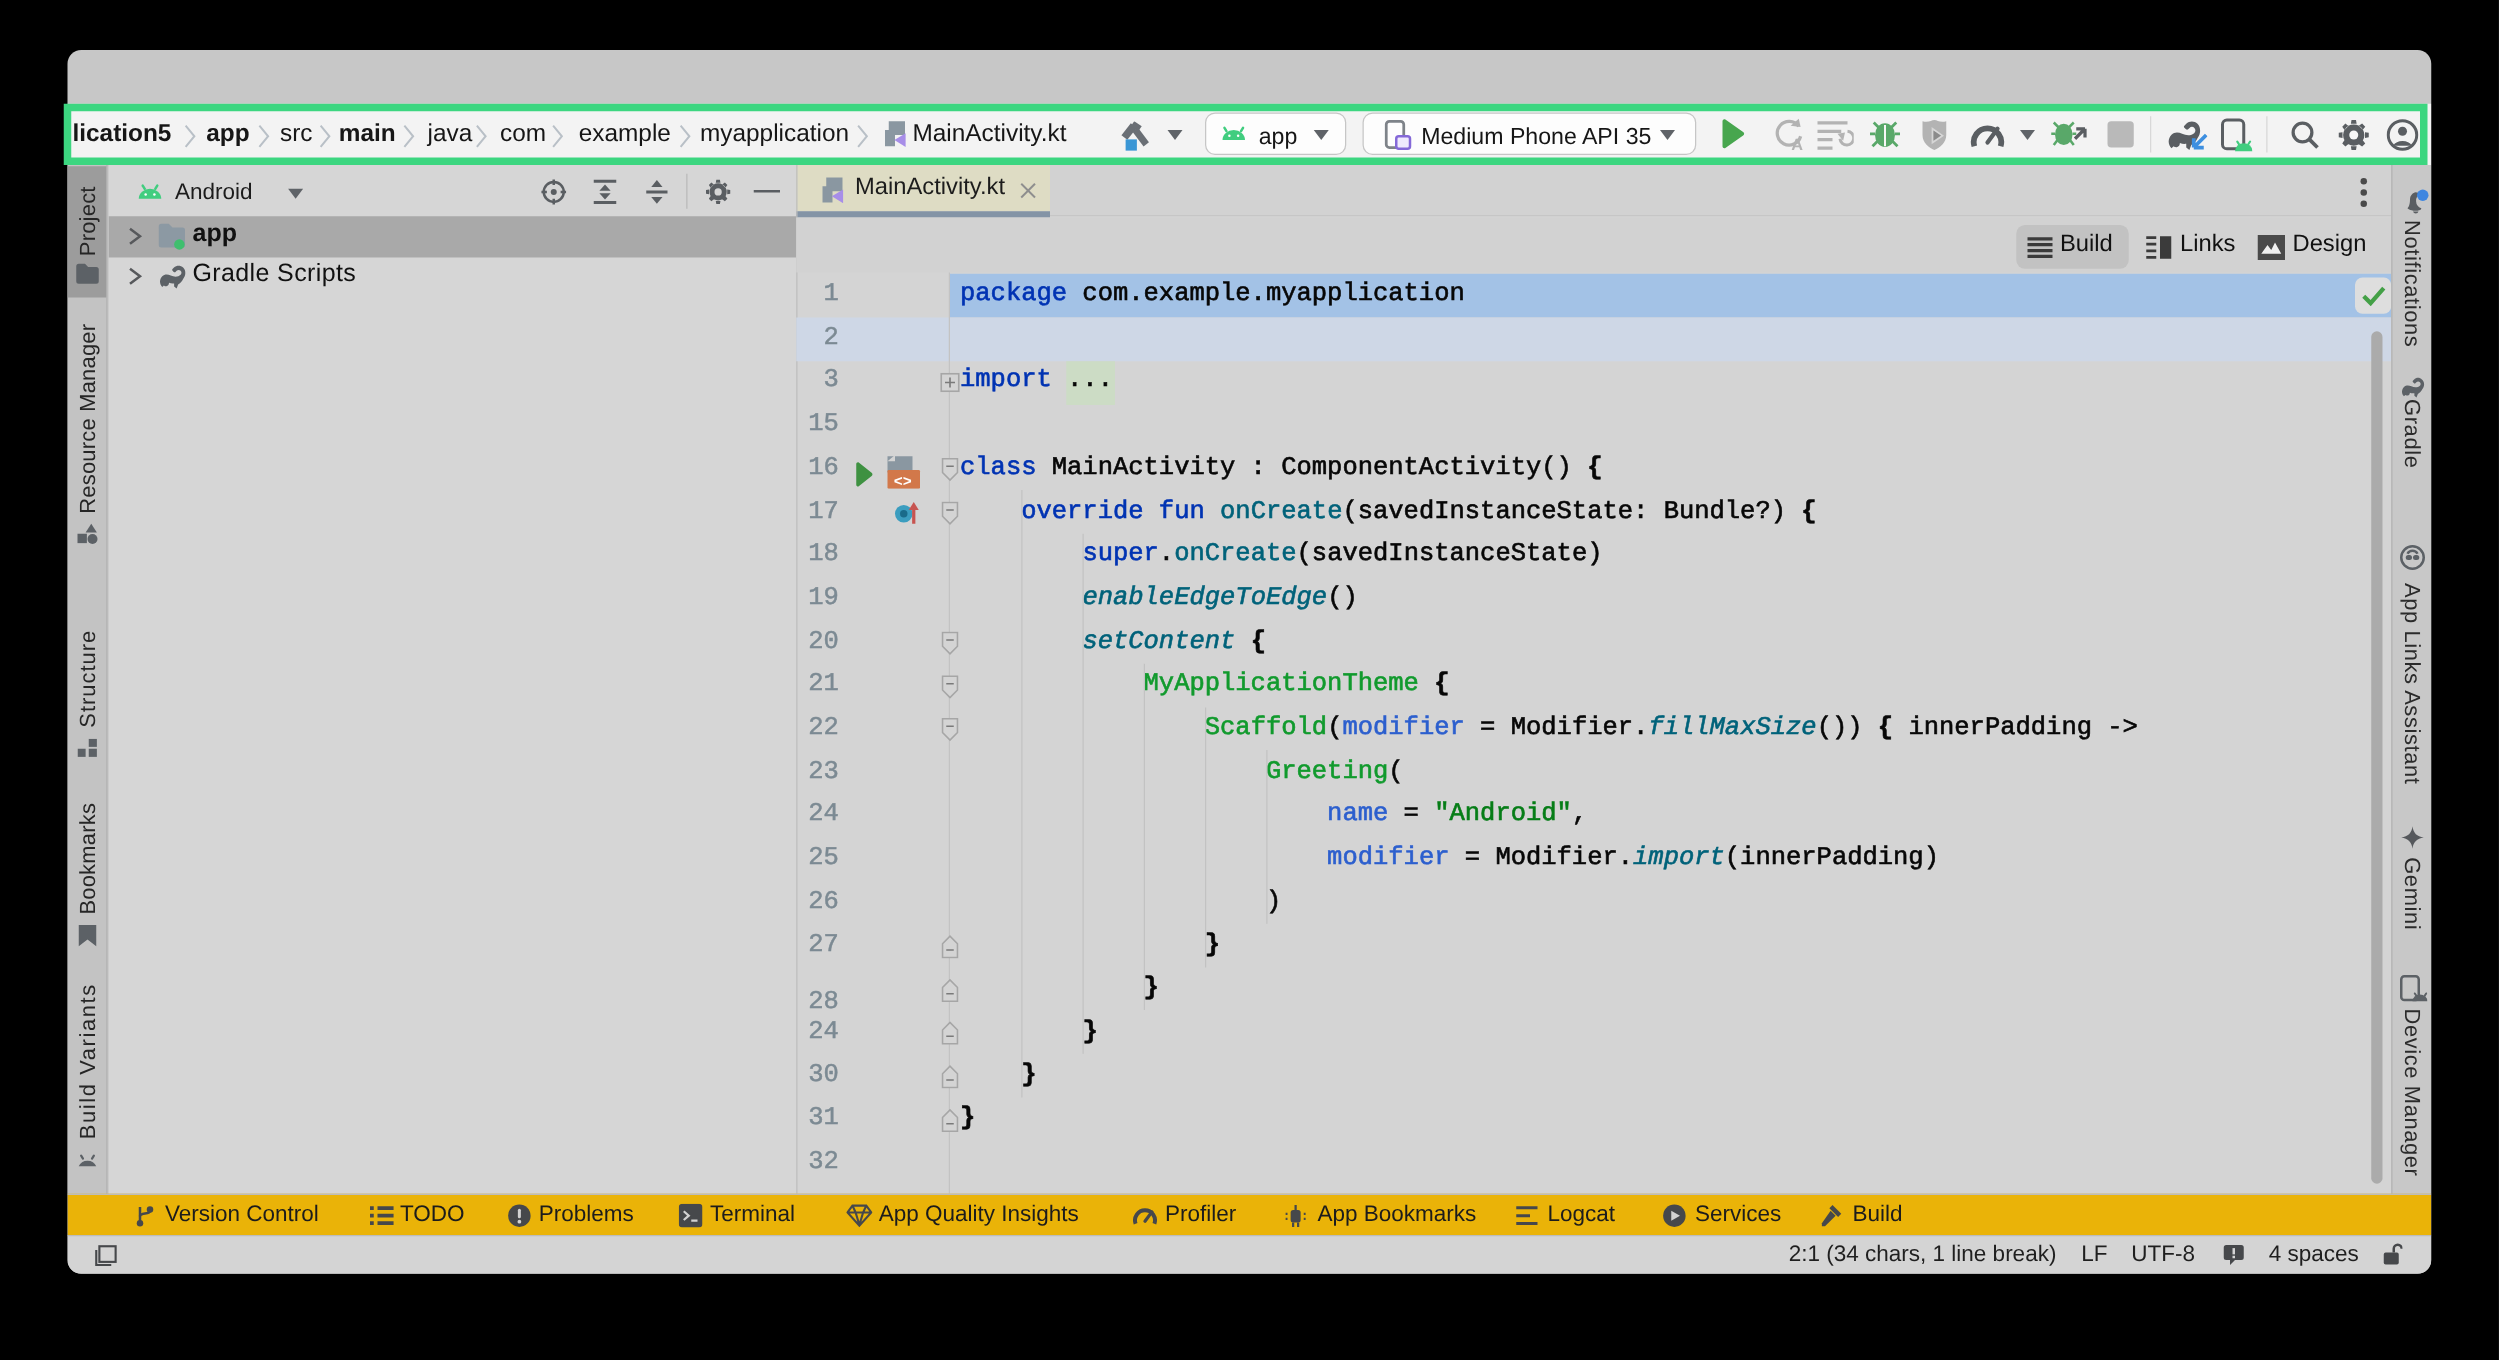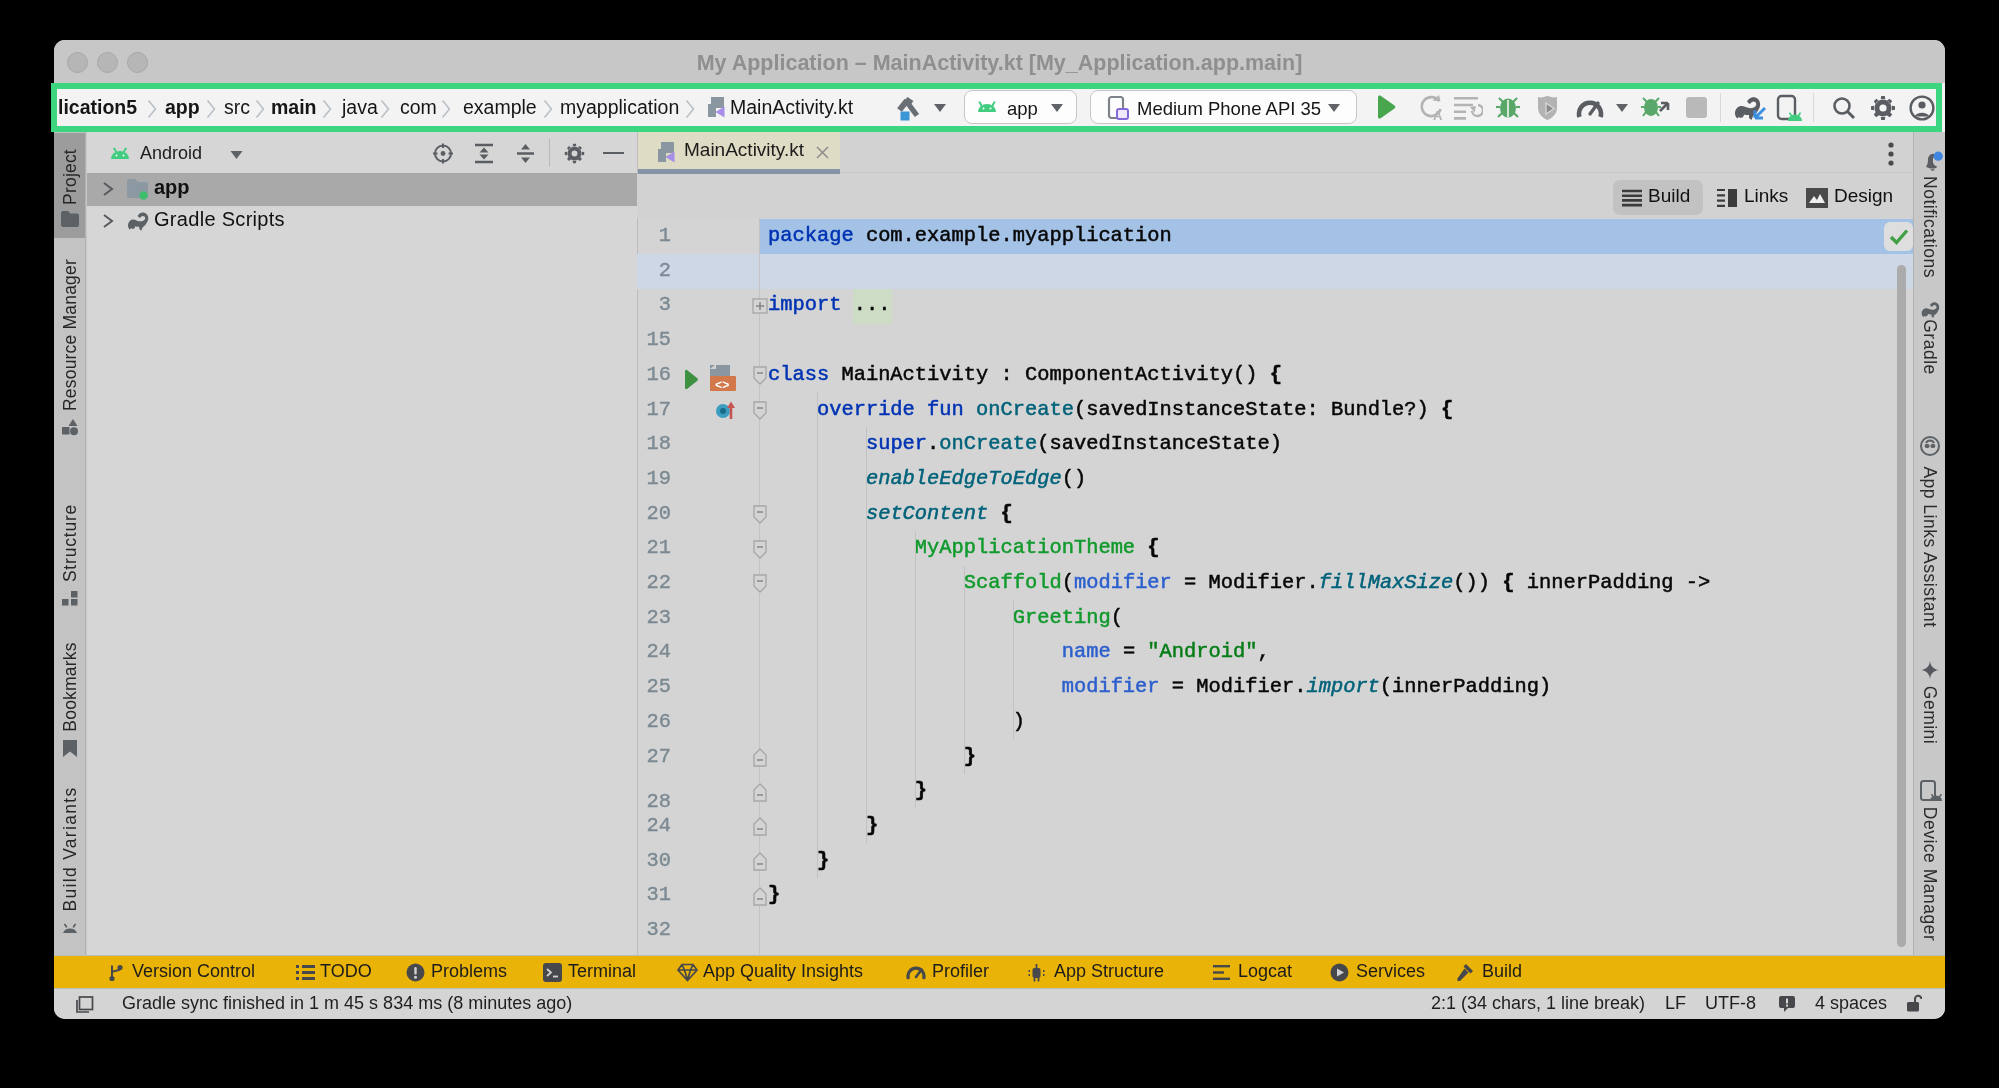--- a/index.html
+++ b/index.html
@@ -27,26 +27,20 @@
   .code{font-family:"Liberation Mono",monospace;font-size:20.4px;white-space:pre;-webkit-text-stroke:0.5px currentColor}
   .kw{color:#0033b3}.fn{color:#00627a}.fni{color:#00627a;font-style:italic}.cmp{color:#119a2d}.na{color:#2c5fce}.str{color:#067d17}
   .bb{font-weight:bold}
   .btit{font-size:18px;color:#1c1c1c}
   .num{position:absolute;left:0;width:34px;height:34.7px;line-height:34.7px;text-align:right;color:#7c8a93;font-family:"Liberation Mono",monospace;font-size:20.4px;-webkit-text-stroke:0.4px #7c8a93}
   .ct{position:absolute;left:131px;height:34.7px;line-height:34.7px;color:#070707}
 </style>
 </head>
 <body>
 <div id="win">
-  <div id="titlebar">
-    <div class="tl" style="left:12.5px"></div>
-    <div class="tl" style="left:42.5px"></div>
-    <div class="tl" style="left:72.5px"></div>
-    <div id="title">My Application – MainActivity.kt [My_Application.app.main]</div>
-  </div>
   <div id="toolbar">
     <span class="abs crumb b" style="left:4px;top:13px">lication5</span>
     <span class="abs crumb b" style="left:111px;top:13px">app</span>
     <span class="abs crumb" style="left:170px;top:13px">src</span>
     <span class="abs crumb b" style="left:217px;top:13px">main</span>
     <span class="abs crumb" style="left:288px;top:13px">java</span>
     <span class="abs crumb" style="left:346px;top:13px">com</span>
     <span class="abs crumb" style="left:409px;top:13px">example</span>
     <span class="abs crumb" style="left:506px;top:13px">myapplication</span>
     <svg class="abs" style="left:92px;top:16px" width="12" height="20">
@@ -557,21 +551,21 @@
         <g stroke="#46484b" stroke-width="1.8">
           <line x1="8.5" y1="1" x2="8.5" y2="5"></line>
           <line x1="2" y1="8" x2="0.5" y2="8"></line>
           <line x1="15" y1="8" x2="16.5" y2="8"></line>
           <line x1="2" y1="12" x2="0.5" y2="12"></line>
           <line x1="15" y1="12" x2="16.5" y2="12"></line>
           <line x1="6.5" y1="15" x2="6.5" y2="18.5"></line>
           <line x1="10.5" y1="15" x2="10.5" y2="18.5"></line>
         </g>
       </svg>
-    <span class="abs btit" style="left:1000px;top:5px">App Structure</span>
+    <span class="abs btit" style="left:1000px;top:5px">App Bookmarks</span>
     <svg class="abs" style="left:1158px;top:8px" width="19" height="17">
         <g stroke="#46484b" stroke-width="2.4">
           <line x1="1" y1="2.2" x2="18" y2="2.2"></line>
           <line x1="1" y1="8.5" x2="12" y2="8.5"></line>
           <line x1="1" y1="14.8" x2="18" y2="14.8"></line>
         </g>
       </svg>
     <span class="abs btit" style="left:1184px;top:5px">Logcat</span>
     <svg class="abs" style="left:1276px;top:7px" width="19" height="19">
         <circle cx="9.5" cy="9.5" r="9" fill="#46484b"></circle>
@@ -584,21 +578,20 @@
           <path d="M8.5 6.5 L12.5 10.5 L4 19 L1.5 19 L1.5 16.5 Z"></path>
         </g>
       </svg>
     <span class="abs btit" style="left:1428px;top:5px">Build</span>
   </div>
   <div id="statusbar">
     <svg class="abs" style="left:22px;top:7px" width="18" height="17">
         <rect x="3.5" y="1" width="13" height="12.5" fill="none" stroke="#46484b" stroke-width="1.7"></rect>
         <path d="M1 4 L1 16 L13 16" fill="none" stroke="#46484b" stroke-width="1.7"></path>
       </svg>
-    <span class="abs" style="left:68px;top:4px">Gradle sync finished in 1 m 45 s 834 ms (8 minutes ago)</span>
     <span class="abs" style="left:1377px;top:4px">2:1 (34 chars, 1 line break)</span>
     <span class="abs" style="left:1611px;top:4px">LF</span>
     <span class="abs" style="left:1651px;top:4px">UTF-8</span>
     <svg class="abs" style="left:1724px;top:6px" width="18" height="18">
         <path d="M1 3 Q1 1 3 1 L15 1 Q17 1 17 3 L17 11 Q17 13 15 13 L10 13 L6 17 L6 13 L3 13 Q1 13 1 11 Z" fill="#46484b"></path>
         <rect x="8" y="3.5" width="2" height="5" fill="#d4d4d4"></rect>
         <rect x="8" y="9.6" width="2" height="2" fill="#d4d4d4"></rect>
       </svg>
     <span class="abs" style="left:1761px;top:4px">4 spaces</span>
     <svg class="abs" style="left:1852px;top:5px" width="16" height="19">

